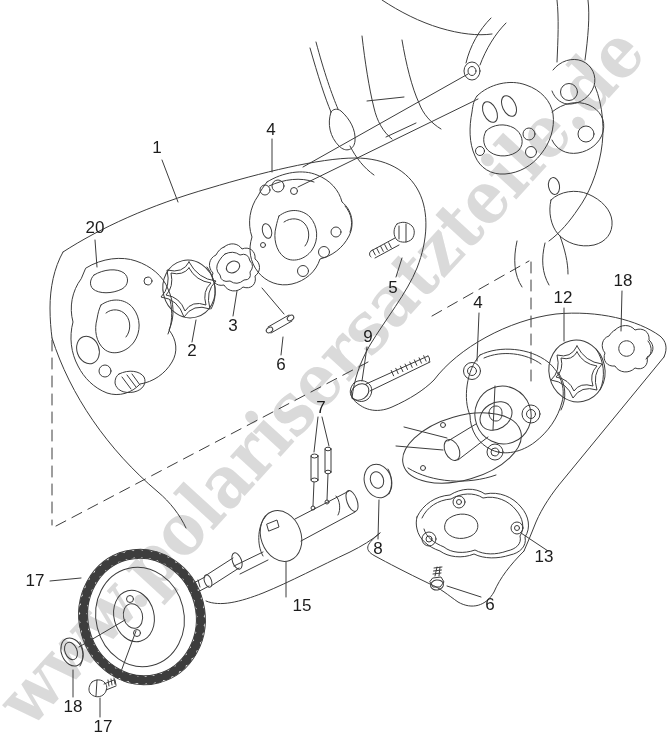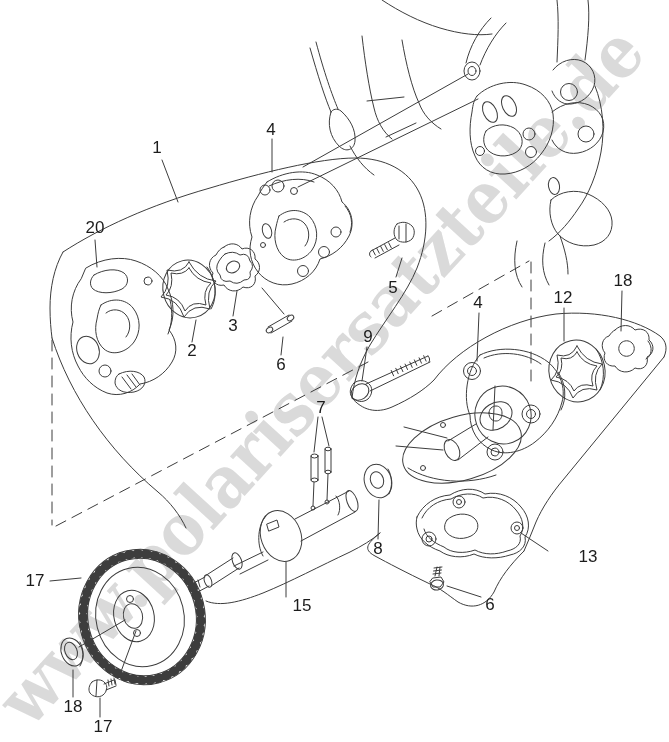--- a/index.html
+++ b/index.html
@@ -298,21 +298,21 @@
   <span class="callout" style="left:233px;top:326px">3</span>
   <span class="callout" style="left:271px;top:130px">4</span>
   <span class="callout" style="left:393px;top:288px">5</span>
   <span class="callout" style="left:281px;top:365px">6</span>
   <span class="callout" style="left:321px;top:408px">7</span>
   <span class="callout" style="left:378px;top:549px">8</span>
   <span class="callout" style="left:368px;top:337px">9</span>
   <span class="callout" style="left:478px;top:303px">4</span>
   <span class="callout" style="left:623px;top:281px">18</span>
   <span class="callout" style="left:563px;top:298px">12</span>
-  <span class="callout" style="left:588px;top:557px">13</span>
+  <span class="callout" style="left:544px;top:557px">13</span>
   <span class="callout" style="left:490px;top:605px">6</span>
   <span class="callout" style="left:302px;top:606px">15</span>
   <span class="callout" style="left:35px;top:581px">17</span>
   <span class="callout" style="left:103px;top:727px">17</span>
   <span class="callout" style="left:73px;top:707px">18</span>
   <span class="callout" style="left:95px;top:228px">20</span>
 
 </div>
 
 </body></html>

